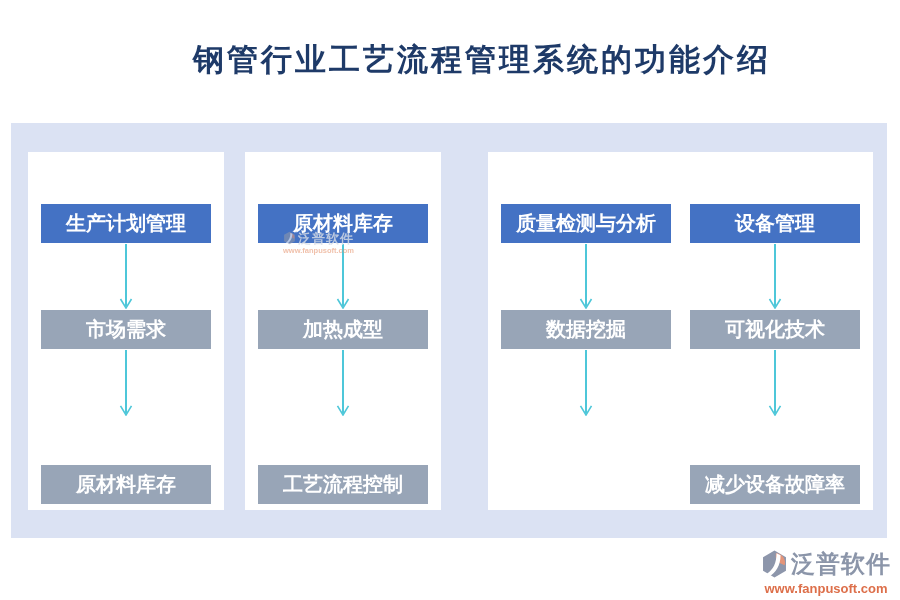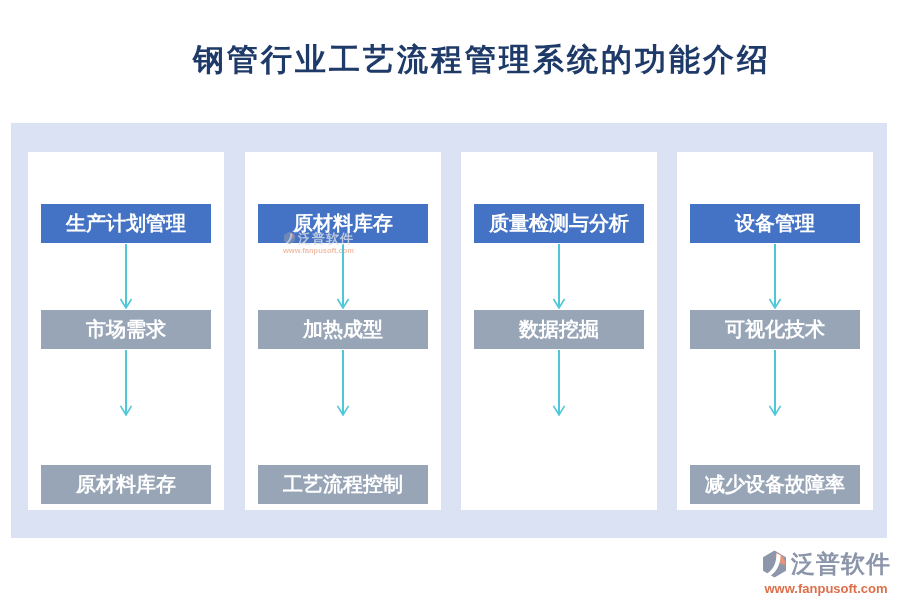--- a/index.html
+++ b/index.html
@@ -18,21 +18,21 @@
   .panel{
     position:absolute;left:11px;top:123px;width:876px;height:415px;
     background:var(--panel-lavender,#dbe2f3);
   }
   .col{
     position:absolute;top:29px;height:358px;width:196px;
     background:#ffffff;
   }
   .col1{left:17px;}
   .col2{left:234px;}
-  .col3{left:450px;}
+  .col3{left:477px;}
   .col4{left:666px;}
   .box{
     position:absolute;left:13px;width:170px;height:39px;
     line-height:39px;text-align:center;
     color:#ffffff;font-weight:bold;font-size:20px;
     white-space:nowrap;
   }
   .box.hdr{top:52px;background:var(--header-blue,#4472c4);}
   .box.s1{top:158px;background:var(--step-gray,#98a5b7);}
   .box.s2{top:265px;background:var(--step-gray,#98a5b7);margin-top:48px;}

